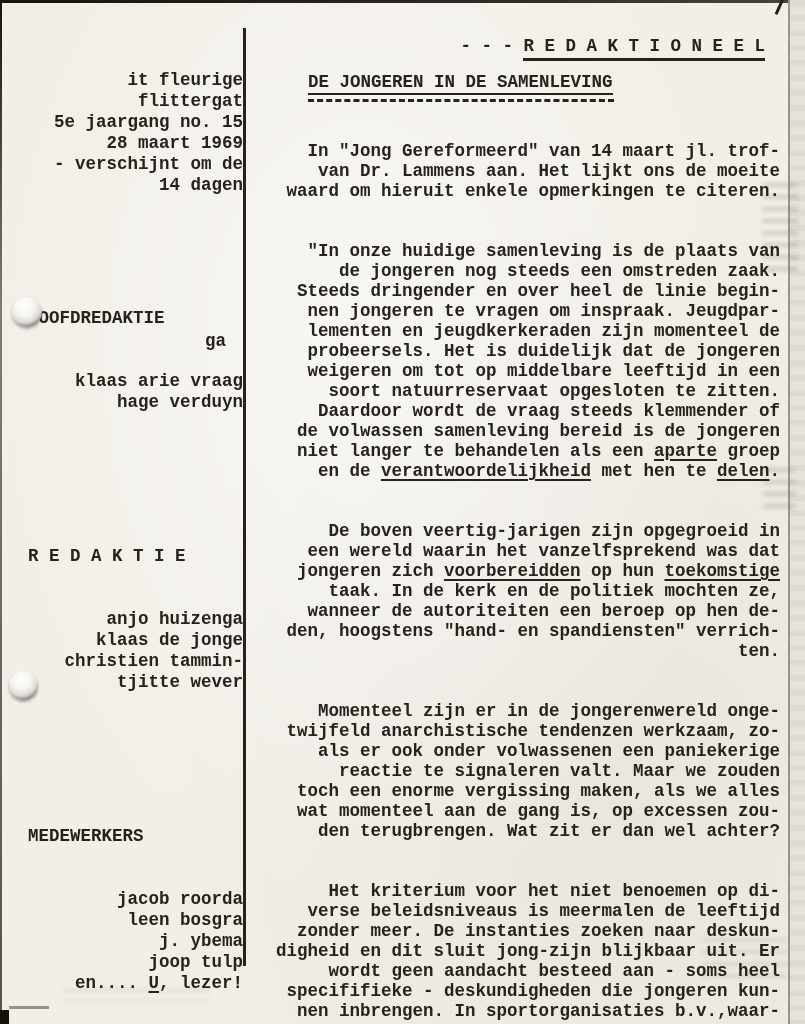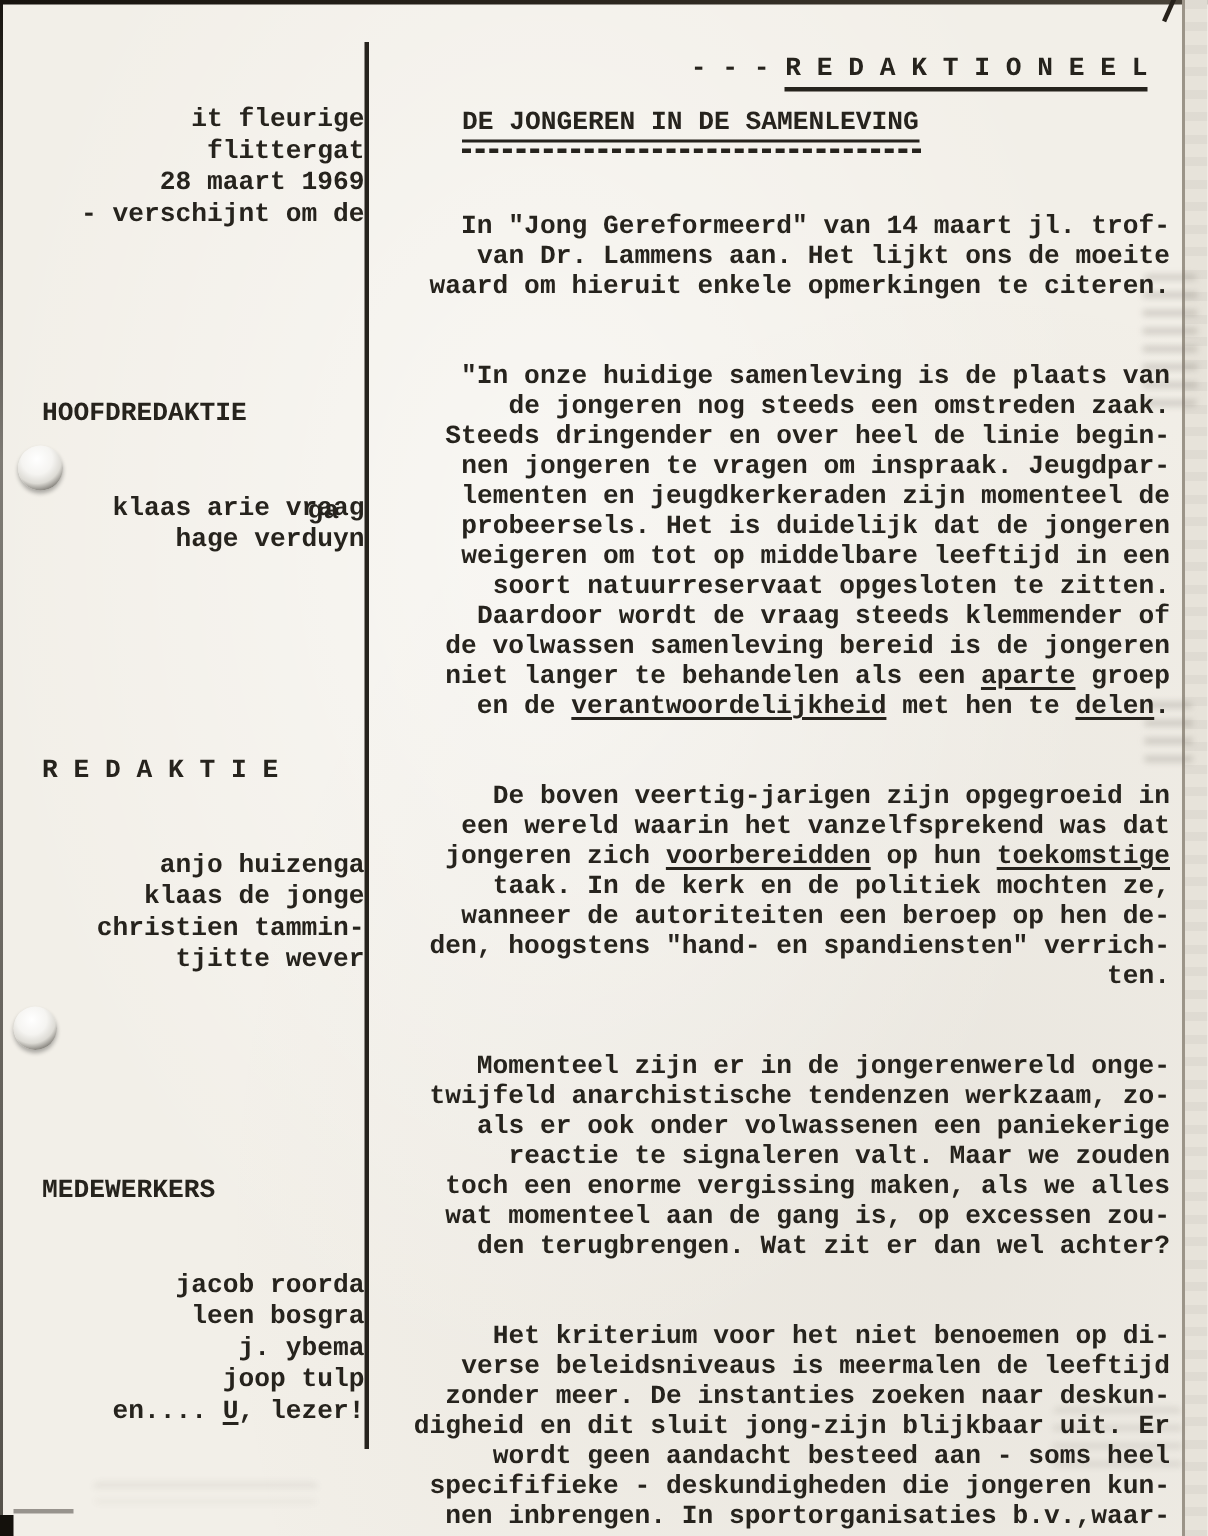--- a/index.html
+++ b/index.html
@@ -72,21 +72,21 @@
   <div class="right-edge-line"></div>
   <div class="corner-tr"></div>
   <div class="corner-bl"></div>
   <div class="mark-bl"></div>
   <div class="smudge smudge-1"></div>
   <div class="smudge smudge-2"></div>
   <div class="smudge smudge-3"></div>
   <div class="smudge smudge-4"></div>
 
   <aside class="sidebar">
-    <div class="masthead"><div class="ln">it fleurige</div><div class="ln">       flittergat</div><div class="ln">28 maart 1969</div><div class="ln">- verschijnt om de</div></div>
+    <div class="masthead"><div class="ln">it fleurige</div><div class="ln">       flittergat</div><div class="ln">5e jaargang no. 15</div><div class="ln">28 maart 1969</div><div class="ln">- verschijnt om de</div><div class="ln">          14 dagen</div></div>
 
     <div class="section">
       <div class="hdr">HOOFDREDAKTIE</div>
       <div class="items"><div class="ln">klaas arie vraag</div><div class="ln">hage verduyn</div></div>
     </div>
     <div class="section">
       <div class="hdr">R E D A K T I E</div>
       <div class="items"><div class="ln">anjo huizenga</div><div class="ln">klaas de jonge</div><div class="ln">christien tammin-</div><div class="ln">tjitte wever</div></div>
     </div>
     <div class="section">

